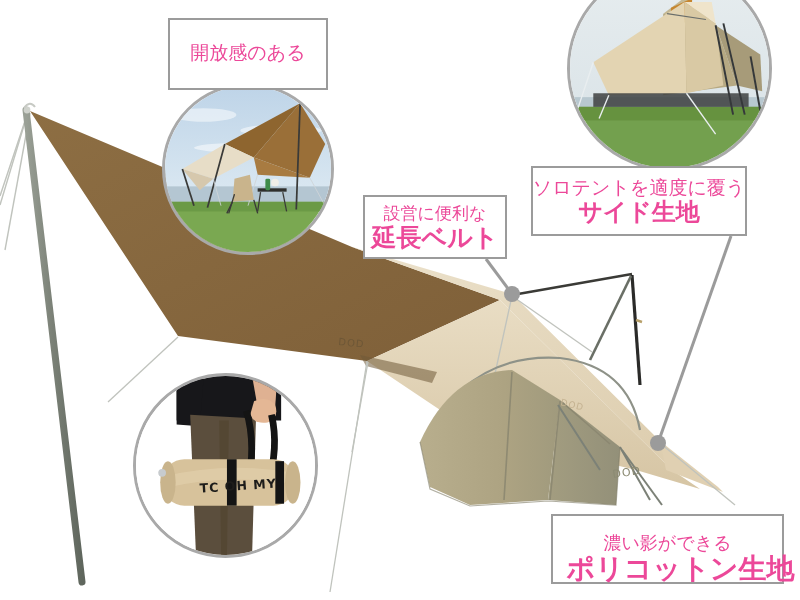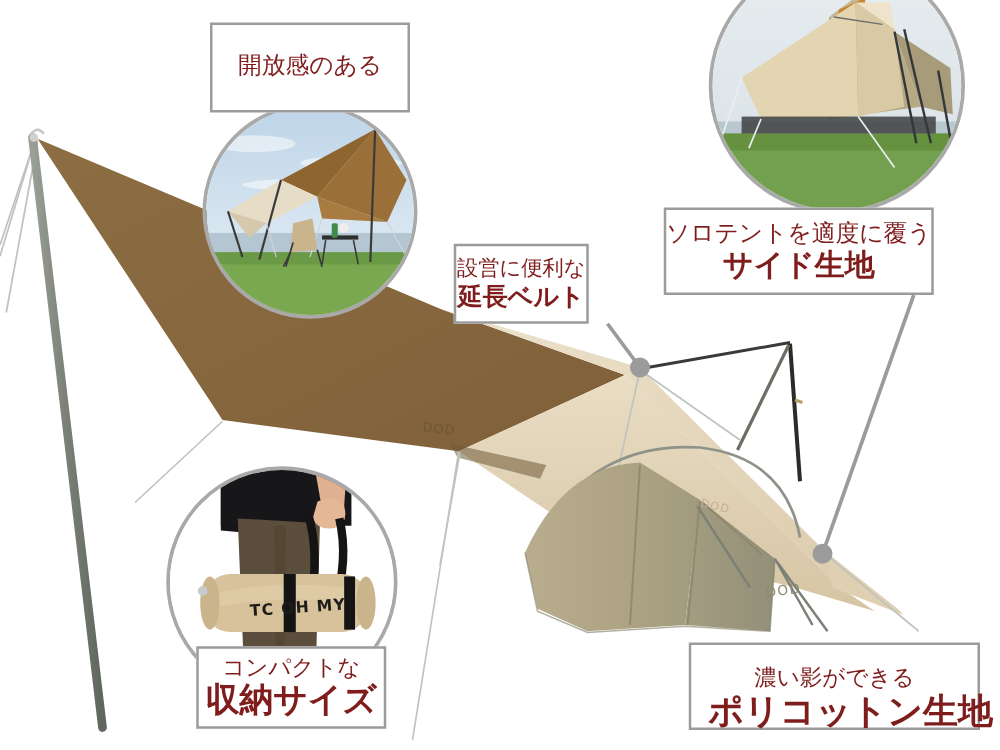--- a/index.html
+++ b/index.html
@@ -9,21 +9,21 @@
   svg.layer{position:absolute;left:0;top:0;width:800px;height:600px;}
 
   
   .callout{
     position:absolute;
     background:#ffffff;
     border:2px solid #9b9b9b;
     box-sizing:border-box;
     text-align:center;
     line-height:1.0;
-    color:#7f1d1d;
+    color:#ec4899;
     z-index:40;
     display:flex;
     flex-direction:column;
     justify-content:center;
     align-items:center;
   }
   .callout .sub{
     font-size:18px;
     letter-spacing:0px;
     font-weight:400;
@@ -35,23 +35,23 @@
     font-weight:700;
     white-space:nowrap;
     letter-spacing:0px;
   }
 
   
   #c-wing      {left:168px; top:18px;  width:160px; height:72px;}
   #c-wing .sub {font-size:19px;}
   #c-wing .main{font-size:27px;}
 
-  #c-belt      {left:363px; top:195px; width:108px; height:64px;}
+  #c-belt      {left:363px; top:195px; width:144px; height:64px;}
   #c-belt .sub {font-size:17px;}
-  #c-belt .main{font-size:20px;}
+  #c-belt .main{font-size:25px;}
 
   #c-side      {left:531px; top:166px; width:216px; height:70px;}
   #c-side .sub {font-size:19px;}
   #c-side .main{font-size:24px;}
 
   #c-bag       {left:157px; top:517px; width:152px; height:66px;}
   #c-bag .sub  {font-size:18px;}
   #c-bag .main {font-size:27px;}
 
   #c-poly      {left:551px; top:514px; width:233px; height:70px;}
@@ -315,23 +315,19 @@
   <div class="callout" id="c-belt">
     <div class="sub">設営に便利な</div>
     <div class="main">延長ベルト</div>
   </div>
 
   <div class="callout" id="c-side">
     <div class="sub">ソロテントを適度に覆う</div>
     <div class="main">サイド生地</div>
   </div>
 
-  <div class="callout" id="c-bag">
-    <div class="sub">コンパクトな</div>
-    <div class="main">収納サイズ</div>
-  </div>
 
   <div class="callout" id="c-poly">
     <div class="sub">濃い影ができる</div>
     <div class="main">ポリコットン生地</div>
   </div>
 
 </div>
 
 </body></html>

